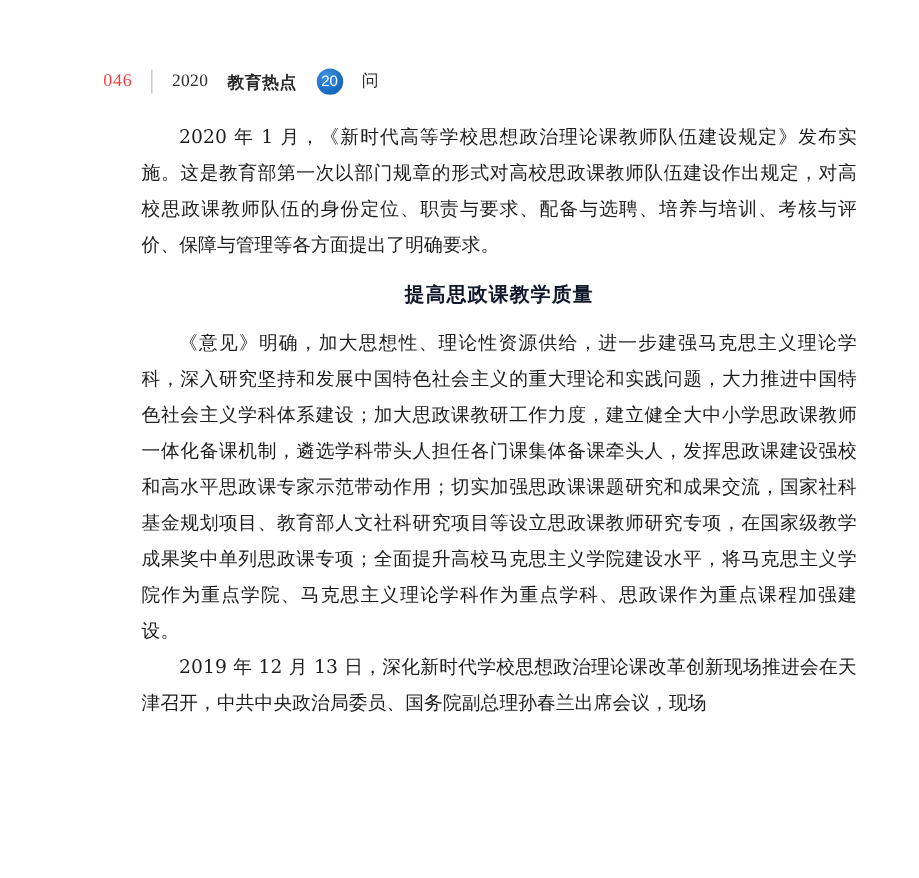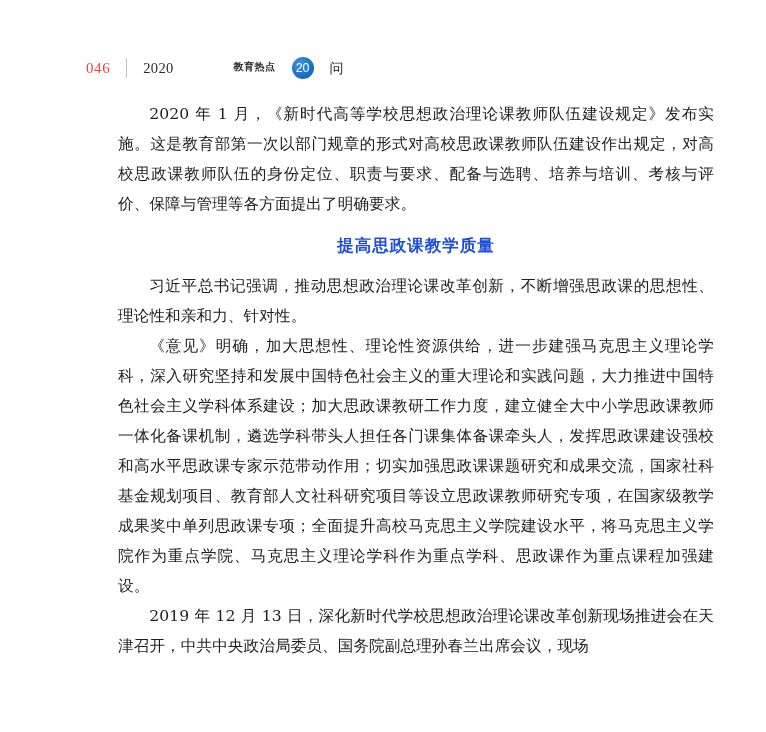--- a/index.html
+++ b/index.html
@@ -52,25 +52,24 @@
     color: #2b2b2b;
     line-height: 1;
     white-space: nowrap;
   }
   .header-title .ht-year {
     font-family: "Liberation Serif", "DejaVu Serif", serif;
     font-size: 14.5px;
     letter-spacing: 0.3px;
   }
   .header-title .ht-cn {
-    font-family: Liberation Mono, monospace;
+    font-family: Liberation Sans, sans-serif;
     font-weight: bold;
-    font-size: 10px;
+    font-size: 14px;
     letter-spacing: 0.5px;
-    margin-left: 44px;
   }
   .badge-20 {
     display: inline-flex;
     align-items: center;
     justify-content: center;
     width: 22px;
     height: 22px;
     border-radius: 50%;
     background: #1769c0;
     background: radial-gradient(circle at 36% 30%, #3f8ddb 0%, #1769c0 62%, #115architecture 100%);
@@ -105,21 +104,21 @@
     letter-spacing: 0.1px;
   }
   h2.section-heading {
     margin: 13px 0 11px 0;
     text-align: center;
     font-family: "DejaVu Sans", "Liberation Sans", sans-serif;
     font-weight: bold;
     font-size: 16.5px;
     line-height: 28px;
     letter-spacing: 1px;
-    color: #1d4ed8;
+    color: #0f172a;
     text-indent: 0;
   }
 </style>
 </head>
 <body>
 
 <div class="page">
 
   <div class="running-header">
     <span class="folio">046</span>
@@ -128,18 +127,17 @@
       <span class="ht-year">2020</span>
       <span class="ht-cn">教育热点</span>
       <span class="badge-20">20</span>
       <span class="ht-wen">问</span>
     </span>
   </div>
 
   <div class="content">
     <p class="body-par">2020 年 1 月，《新时代高等学校思想政治理论课教师队伍建设规定》发布实施。这是教育部第一次以部门规章的形式对高校思政课教师队伍建设作出规定，对高校思政课教师队伍的身份定位、职责与要求、配备与选聘、培养与培训、考核与评价、保障与管理等各方面提出了明确要求。</p>
     <h2 class="section-heading">提高思政课教学质量</h2>
-    <p class="body-par">习近平总书记强调，推动思想政治理论课改革创新，不断增强思政课的思想性、理论性和亲和力、针对性。</p>
     <p class="body-par">《意见》明确，加大思想性、理论性资源供给，进一步建强马克思主义理论学科，深入研究坚持和发展中国特色社会主义的重大理论和实践问题，大力推进中国特色社会主义学科体系建设；加大思政课教研工作力度，建立健全大中小学思政课教师一体化备课机制，遴选学科带头人担任各门课集体备课牵头人，发挥思政课建设强校和高水平思政课专家示范带动作用；切实加强思政课课题研究和成果交流，国家社科基金规划项目、教育部人文社科研究项目等设立思政课教师研究专项，在国家级教学成果奖中单列思政课专项；全面提升高校马克思主义学院建设水平，将马克思主义学院作为重点学院、马克思主义理论学科作为重点学科、思政课作为重点课程加强建设。</p>
     <p class="body-par">2019 年 12 月 13 日，深化新时代学校思想政治理论课改革创新现场推进会在天津召开，中共中央政治局委员、国务院副总理孙春兰出席会议，现场</p>
   </div>
 
 </div>
 
 </body></html>

